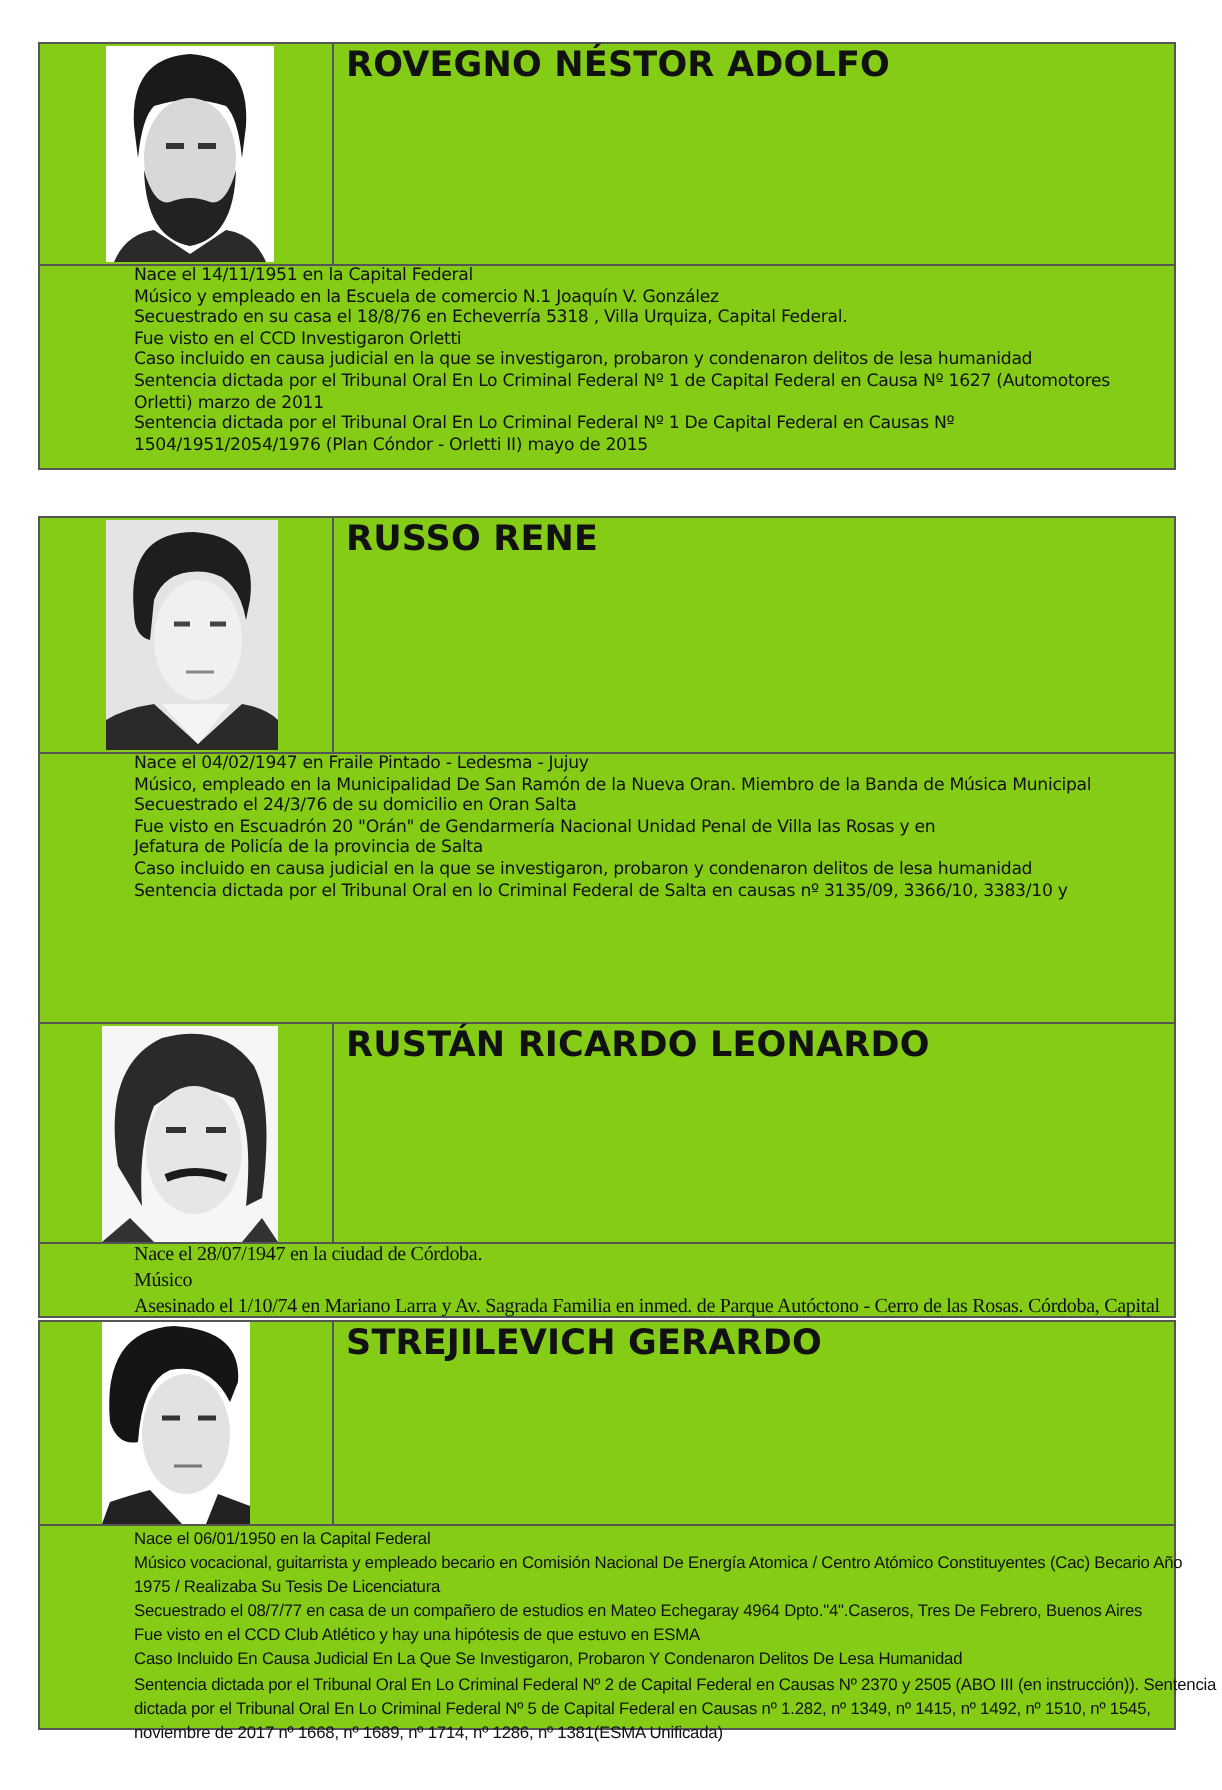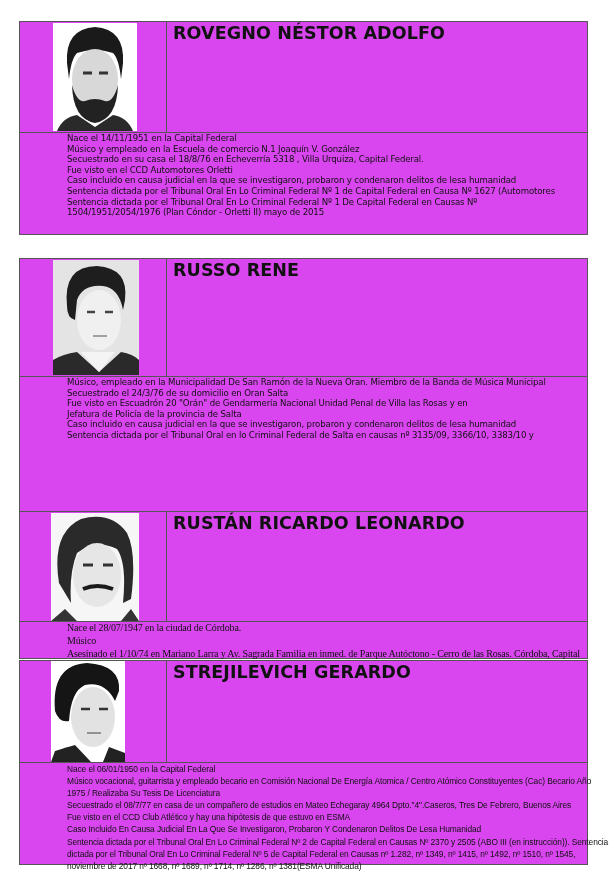--- a/index.html
+++ b/index.html
@@ -1,19 +1,19 @@
 <!DOCTYPE html>
 <html><head>
 <meta charset="utf-8">
 <style>
   html, body { margin: 0; padding: 0; background: #ffffff; }
   body { width: 611px; height: 895px; position: relative; overflow: hidden; }
   .card {
     position: absolute; left: 19px; width: 569px;
-    border: 1px solid #555; box-sizing: border-box; background: #d946ef;
+    border: 1px solid #555; box-sizing: border-box; background: #84cc16;
   }
   .top { position: relative; border-bottom: 1px solid #555; box-sizing: border-box; }
   .photo-cell {
     position: absolute; left: 0; top: 0; bottom: 0; width: 147px;
     border-right: 1px solid #555; box-sizing: border-box; overflow: hidden;
   }
   .photo { position: absolute; }
   .name {
     position: absolute; left: 153px; top: 1px;
     font-family: "DejaVu Sans", sans-serif; font-weight: bold;
@@ -41,23 +41,24 @@
         <path d="M30 50 h9 M46 50 h9" stroke="#333" stroke-width="3"></path>
         <path d="M4 108 Q10 94 24 92 L42 104 L60 92 Q74 94 80 108 Z" fill="#2a2a2a"></path>
       </svg>
     </div>
     <div class="name">ROVEGNO NÉSTOR ADOLFO</div>
   </div>
   <div class="bio">
     <div class="line">Nace el 14/11/1951 en la Capital Federal</div>
     <div class="line">Músico y empleado en la Escuela de comercio N.1 Joaquín V. González</div>
     <div class="line">Secuestrado en su casa el 18/8/76 en Echeverría 5318 , Villa Urquiza, Capital Federal.</div>
-    <div class="line">Fue visto en el CCD Automotores Orletti</div>
+    <div class="line">Fue visto en el CCD Investigaron Orletti</div>
     <div class="line">Caso incluido  en causa judicial  en la que se investigaron,  probaron y condenaron delitos de lesa humanidad</div>
     <div class="line">Sentencia dictada por el Tribunal  Oral En Lo Criminal Federal Nº 1 de Capital Federal en Causa Nº 1627 (Automotores</div>
+    <div class="line">Orletti) marzo de 2011</div>
     <div class="line">Sentencia dictada por el Tribunal  Oral En Lo Criminal  Federal Nº 1 De Capital Federal en Causas Nº</div>
     <div class="line">1504/1951/2054/1976 (Plan Cóndor - Orletti II) mayo de 2015</div>
   </div>
 </div>
 
 <div class="card" style="top:258px;height:269px;">
   <div class="top" style="height:118px;">
     <div class="photo-cell">
       <svg class="photo" style="left:33px;top:1px;" width="86" height="115" viewBox="0 0 86 115">
         <rect width="86" height="115" fill="#e4e4e4"></rect>
@@ -65,20 +66,21 @@
         <ellipse cx="46" cy="60" rx="22" ry="30" fill="#f0f0f0"></ellipse>
         <path d="M34 52 h8 M52 52 h8" stroke="#444" stroke-width="2.5"></path>
         <path d="M40 76 h14" stroke="#888" stroke-width="1.5"></path>
         <path d="M0 115 L0 100 Q10 94 24 92 L46 112 L68 92 Q80 94 86 100 L86 115 Z" fill="#2a2a2a"></path>
         <path d="M28 92 L46 112 L62 92 Z" fill="#f4f4f4"></path>
       </svg>
     </div>
     <div class="name">RUSSO RENE</div>
   </div>
   <div class="bio">
+    <div class="line">Nace el 04/02/1947 en Fraile Pintado - Ledesma - Jujuy</div>
     <div class="line">Músico, empleado en la Municipalidad  De San Ramón de la Nueva Oran. Miembro de la Banda de Música Municipal</div>
     <div class="line">Secuestrado el 24/3/76 de su domicilio  en Oran Salta</div>
     <div class="line">Fue visto en Escuadrón 20 "Orán" de Gendarmería Nacional Unidad Penal de Villa  las Rosas y en</div>
     <div class="line">Jefatura de Policía de la provincia  de Salta</div>
     <div class="line">Caso incluido  en causa judicial  en la que se investigaron,  probaron y condenaron delitos de lesa humanidad</div>
     <div class="line">Sentencia dictada por el Tribunal  Oral en lo Criminal Federal de Salta en causas nº 3135/09, 3366/10, 3383/10 y</div>
   </div>
 </div>
 
 <div class="card" style="top:511px;height:148px;">

